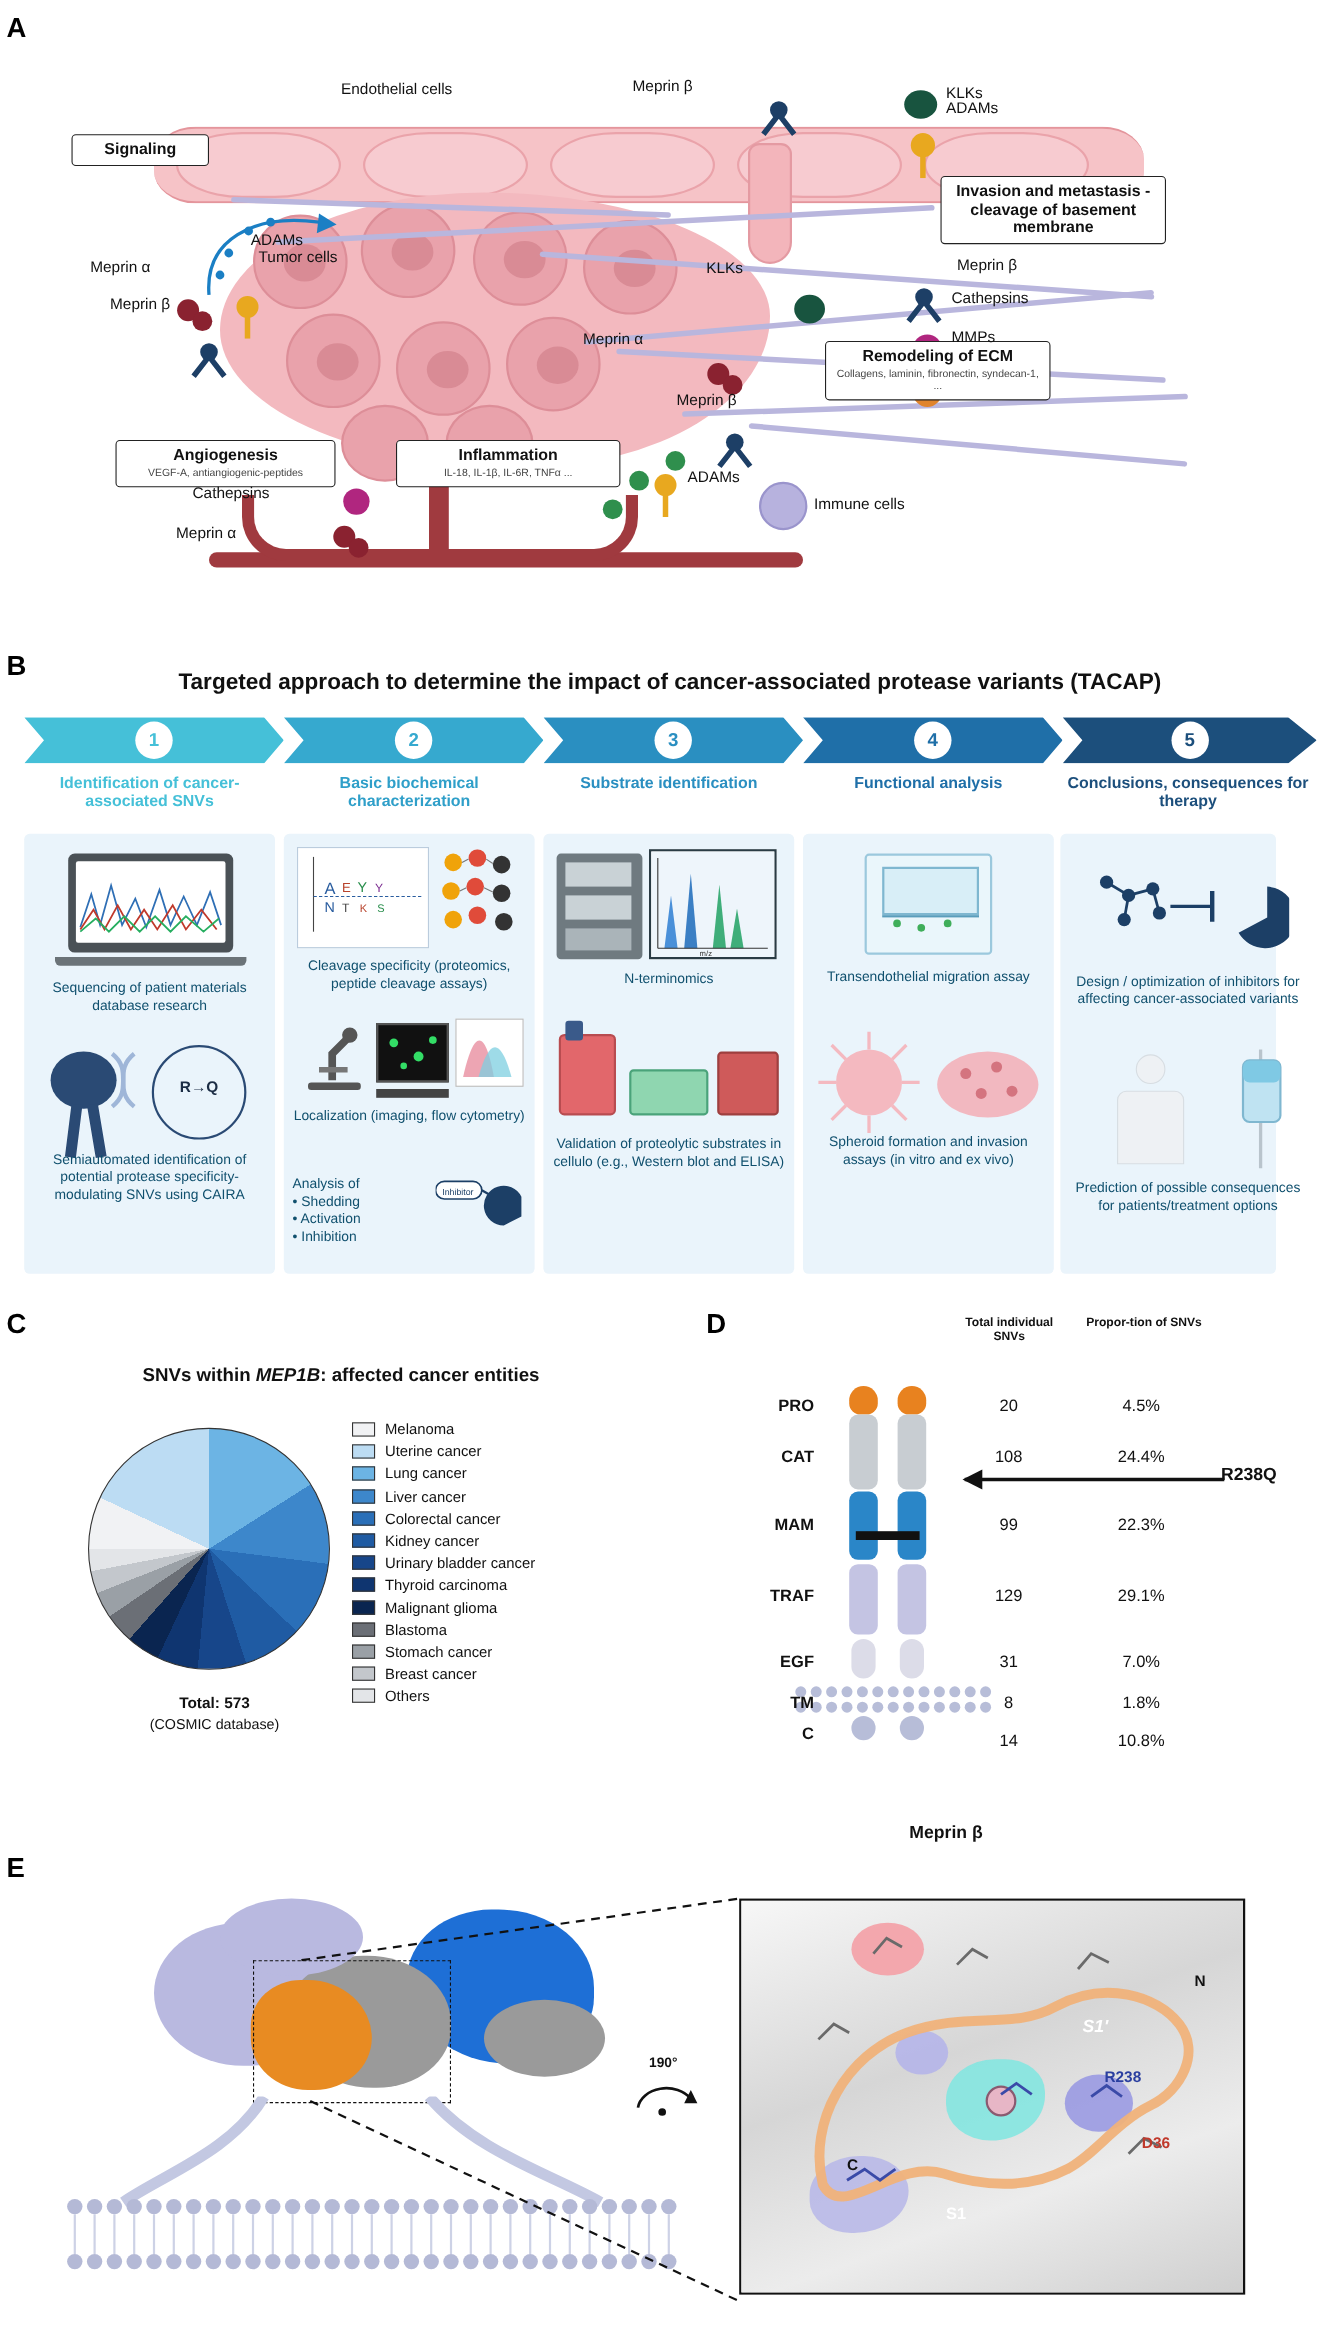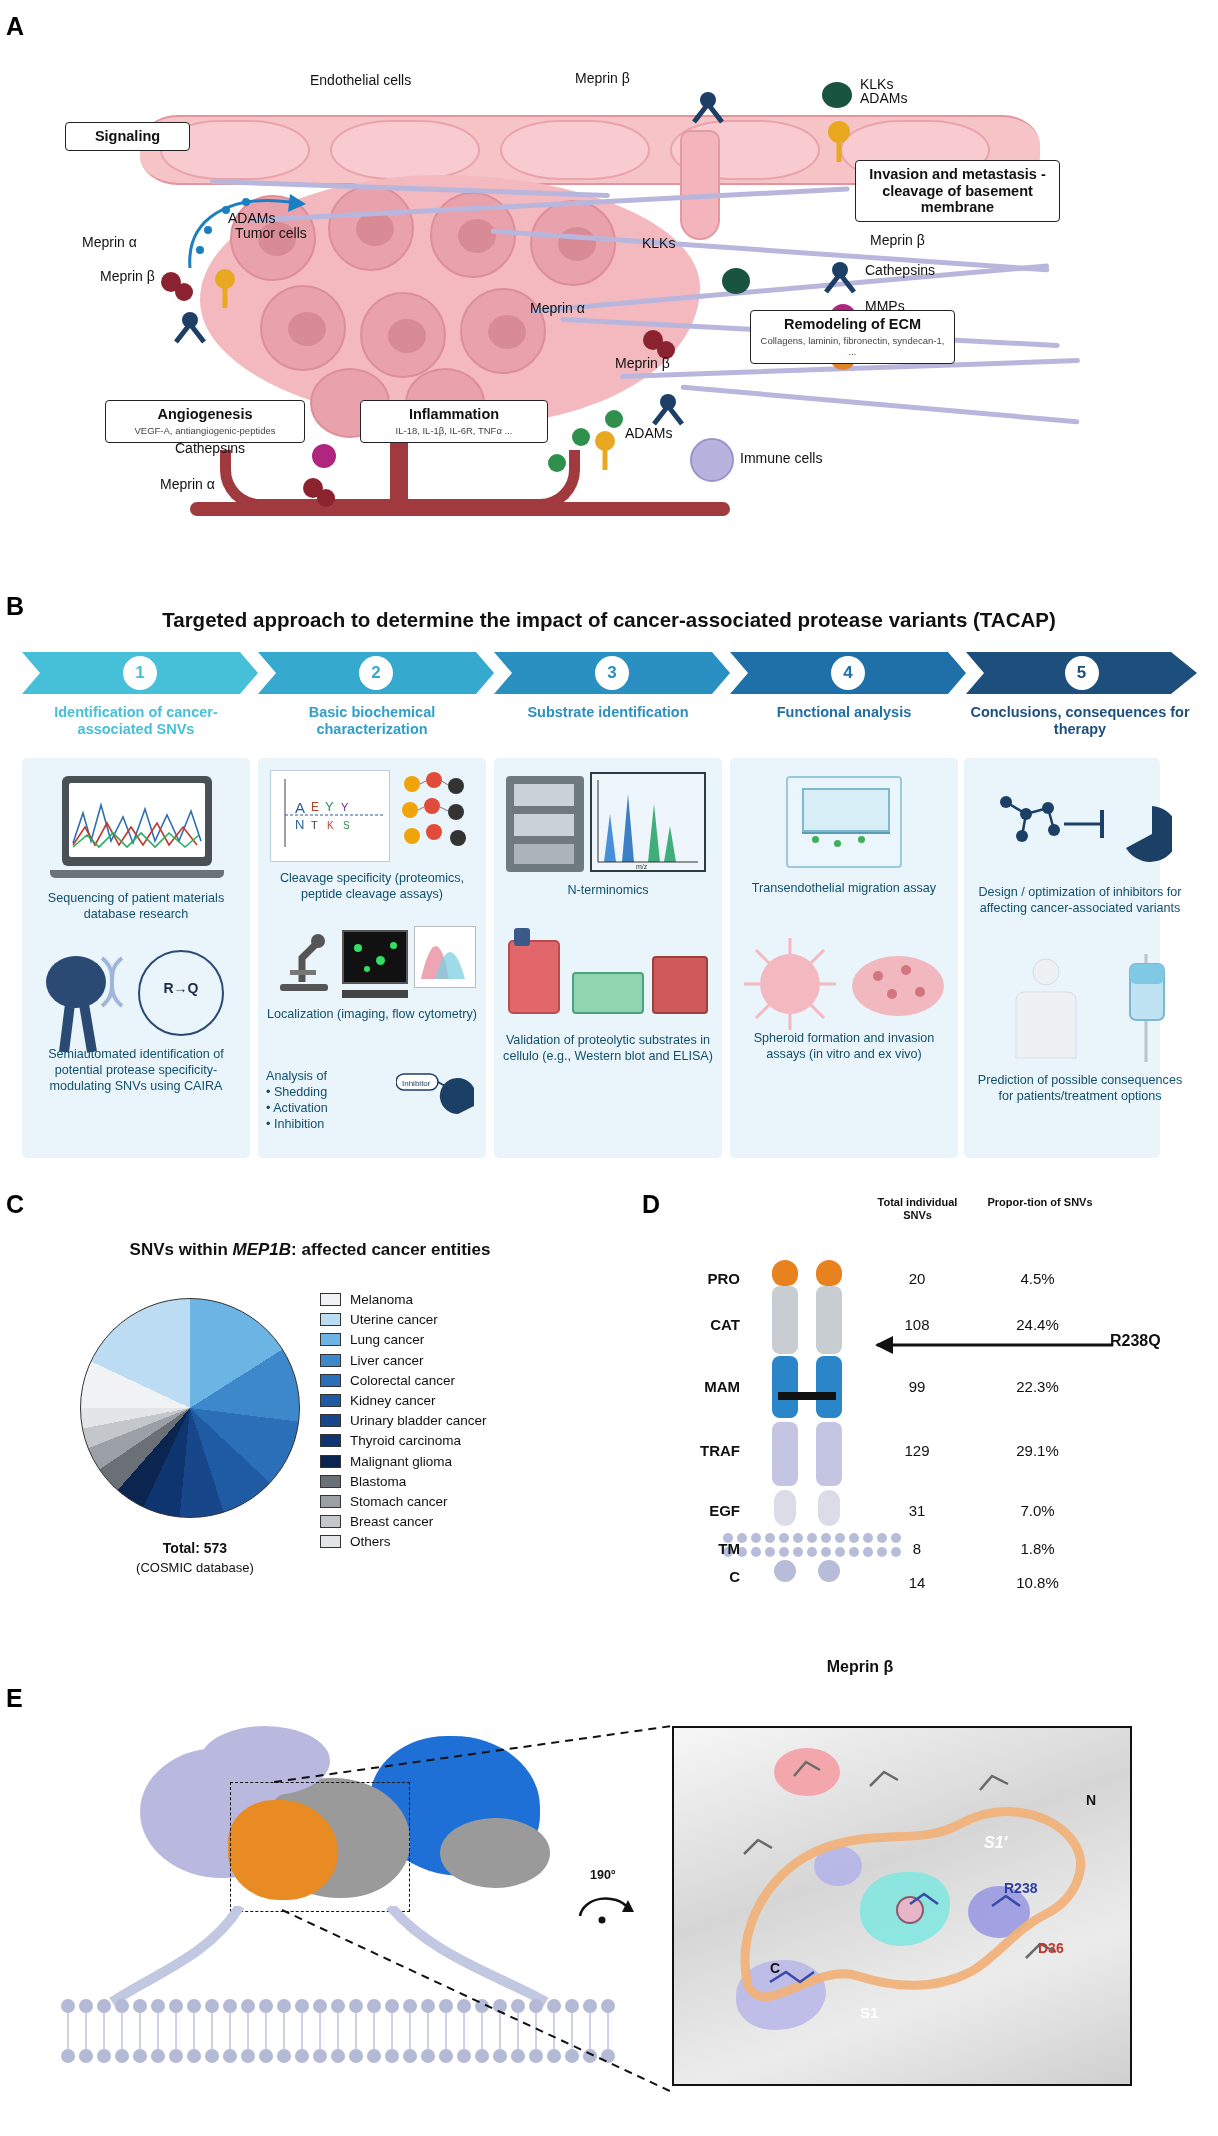--- a/index.html
+++ b/index.html
@@ -283,21 +283,21 @@
       <div class="title">Invasion and metastasis -cleavage of basement membrane</div>
     </div>
     <div class="callout" style="left:690px; top:300px; width:205px;">
       <div class="title">Remodeling of ECM</div>
       <div class="sub">Collagens, laminin, fibronectin, syndecan-1, ...</div>
     </div>
     <div class="callout" style="left:45px; top:390px; width:200px;">
       <div class="title">Angiogenesis</div>
       <div class="sub">VEGF-A, antiangiogenic-peptides</div>
     </div>
-    <div class="callout" style="left:300px; top:390px; width:188px;">
+    <div class="callout" style="left:300px; top:390px; width:204px;">
       <div class="title">Inflammation</div>
       <div class="sub">IL-18, IL-1β, IL-6R, TNFα ...</div>
     </div>
 
     <div class="lbl" style="left:250px; top:62px;text-align:right;">Endothelial cells</div>
     <div class="lbl" style="left:175px; top:215px;">Tumor cells</div>
     <div class="lbl" style="left:680px; top:440px;">Immune cells</div>
     <div class="lbl" style="left:515px; top:60px;">Meprin β</div>
     <div class="lbl" style="left:800px; top:66px;">KLKs</div>
     <div class="lbl" style="left:800px; top:80px;">ADAMs</div>

